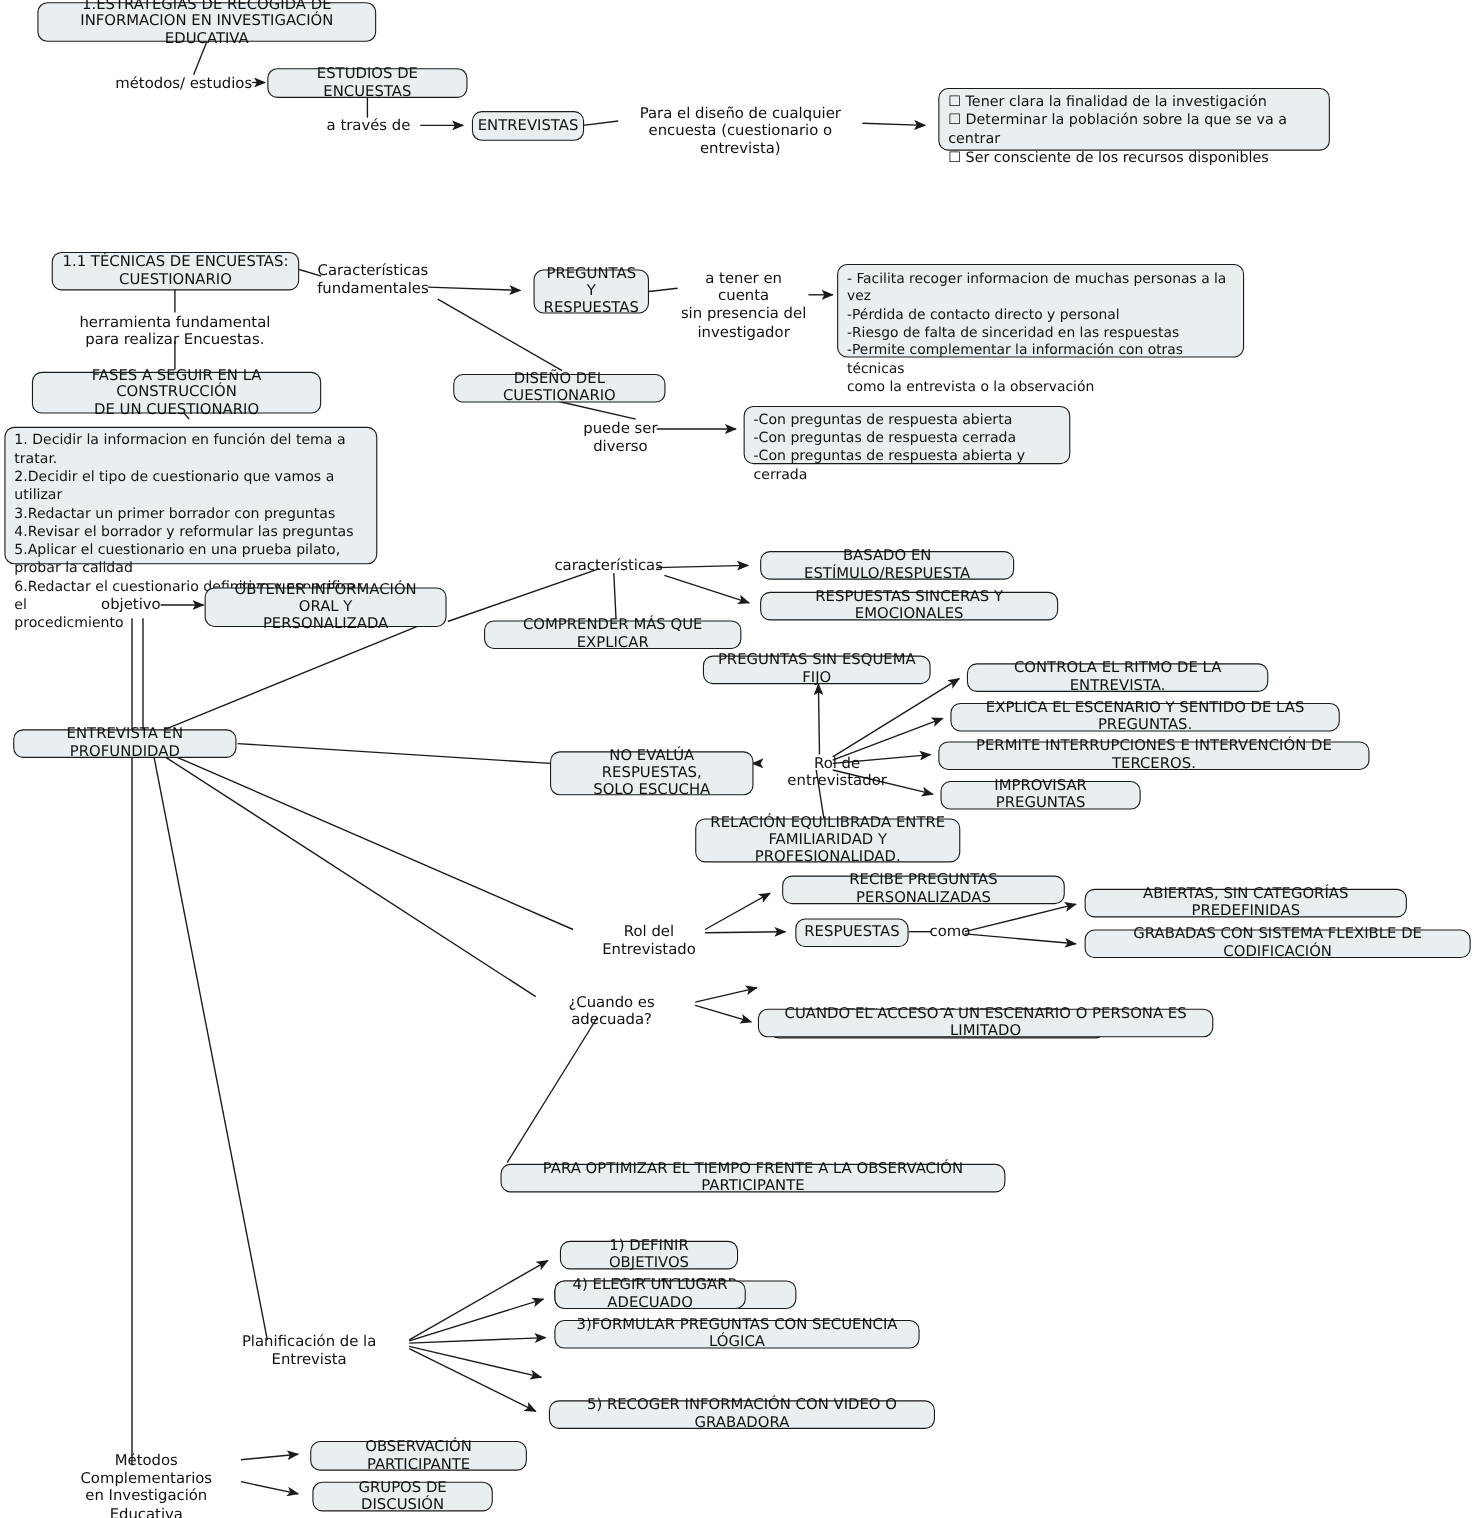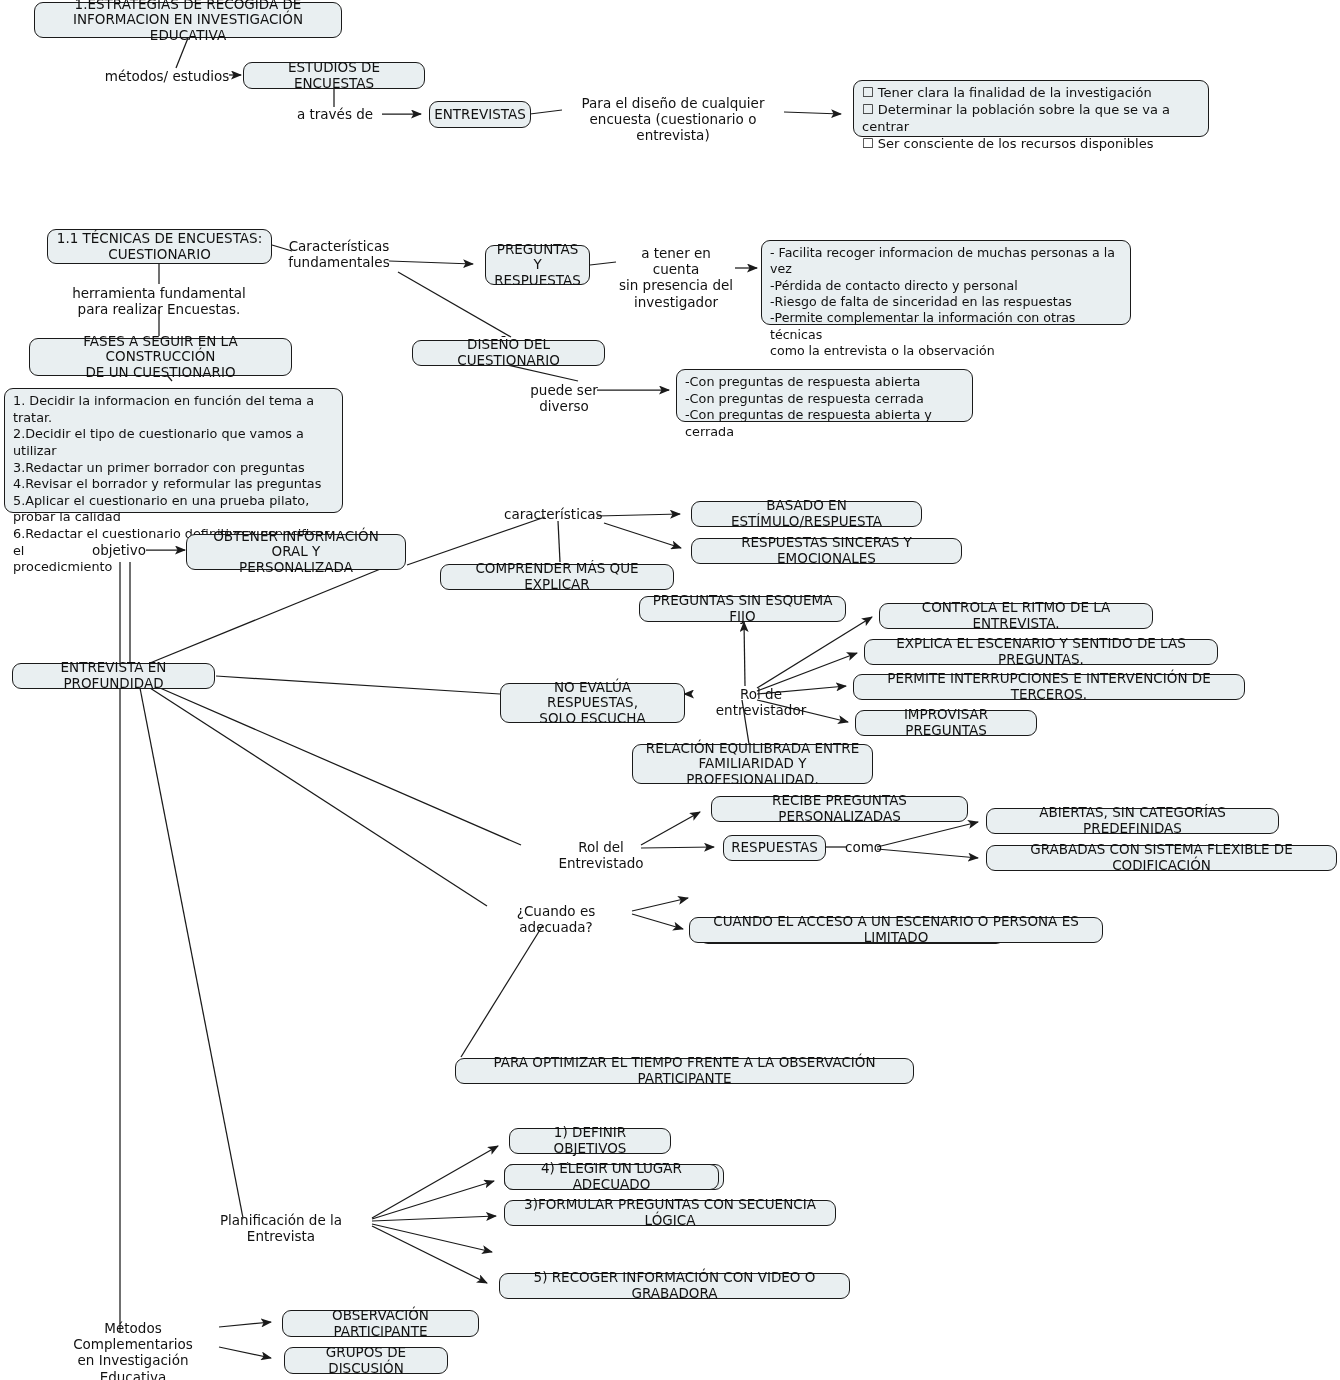--- a/index.html
+++ b/index.html
@@ -166,41 +166,41 @@
   <div class="node" style="left:986px;top:808px;width:293px;height:26px;">ABIERTAS, SIN CATEGORÍAS PREDEFINIDAS</div>
   <div class="node" style="left:986px;top:845px;width:351px;height:26px;">GRABADAS CON SISTEMA FLEXIBLE DE CODIFICACIÓN</div>
 
   <div class="node" style="left:699px;top:918px;width:306px;height:26px;">PARA ESTUDIAR ACONTECIMIENTOS PASADOS</div>
   <div class="node" style="left:689px;top:917px;width:414px;height:26px;">CUANDO EL ACCESO A UN ESCENARIO O PERSONA ES LIMITADO</div>
   <div class="node" style="left:455px;top:1058px;width:459px;height:26px;">PARA OPTIMIZAR EL TIEMPO FRENTE A LA OBSERVACIÓN PARTICIPANTE</div>
 
   <div class="node" style="left:509px;top:1128px;width:162px;height:26px;">1) DEFINIR OBJETIVOS</div>
   <div class="node" style="left:504px;top:1164px;width:220px;height:26px;">2) SELECCIONAR ENTREVISTADOS</div>
   <div class="node" style="left:504px;top:1200px;width:332px;height:26px;">3)FORMULAR PREGUNTAS CON SECUENCIA LÓGICA</div>
-  <div class="node" style="left:504px;top:1164px;width:215px;height:26px;">4) ELEGIR UN LUGAR ADECUADO</div>
+  <div class="node" style="left:504px;top:1164px;width:174px;height:26px;">4) ELEGIR UN LUGAR ADECUADO</div>
   <div class="node" style="left:499px;top:1273px;width:351px;height:26px;">5) RECOGER INFORMACIÓN CON VIDEO O GRABADORA</div>
 
   <div class="node" style="left:282px;top:1310px;width:197px;height:27px;">OBSERVACIÓN PARTICIPANTE</div>
   <div class="node" style="left:284px;top:1347px;width:164px;height:27px;">GRUPOS DE DISCUSIÓN</div>
 
   <div class="lbl" style="left:104px;top:68px;width:126px;">métodos/ estudios</div>
   <div class="lbl" style="left:288px;top:106px;width:94px;">a través de</div>
   <div class="lbl" style="left:561px;top:95px;width:224px;">Para el diseño de cualquier
 encuesta (cuestionario o entrevista)</div>
   <div class="lbl" style="left:288px;top:238px;width:102px;">Características
 fundamentales</div>
   <div class="lbl" style="left:617px;top:245px;width:118px;">a tener en cuenta
 sin presencia del
 investigador</div>
   <div class="lbl" style="left:67px;top:285px;width:184px;">herramienta fundamental
 para realizar Encuestas.</div>
   <div class="lbl" style="left:508px;top:382px;width:112px;">puede ser diverso</div>
   <div class="lbl" style="left:504px;top:506px;width:96px;">características</div>
   <div class="lbl" style="left:88px;top:542px;width:62px;">objetivo</div>
   <div class="lbl" style="left:694px;top:686px;width:134px;">Rol de entrevistador</div>
-  <div class="lbl" style="left:543px;top:839px;width:116px;">Rol del Entrevistado</div>
+  <div class="lbl" style="left:532px;top:839px;width:116px;">Rol del Entrevistado</div>
   <div class="lbl" style="left:845px;top:839px;width:36px;">como</div>
   <div class="lbl" style="left:479px;top:903px;width:154px;">¿Cuando es adecuada?</div>
   <div class="lbl" style="left:188px;top:1212px;width:186px;">Planificación de la Entrevista</div>
   <div class="lbl" style="left:44px;top:1320px;width:178px;">Métodos Complementarios
 en Investigación Educativa</div>
 
 </div>
 
 </body></html>

